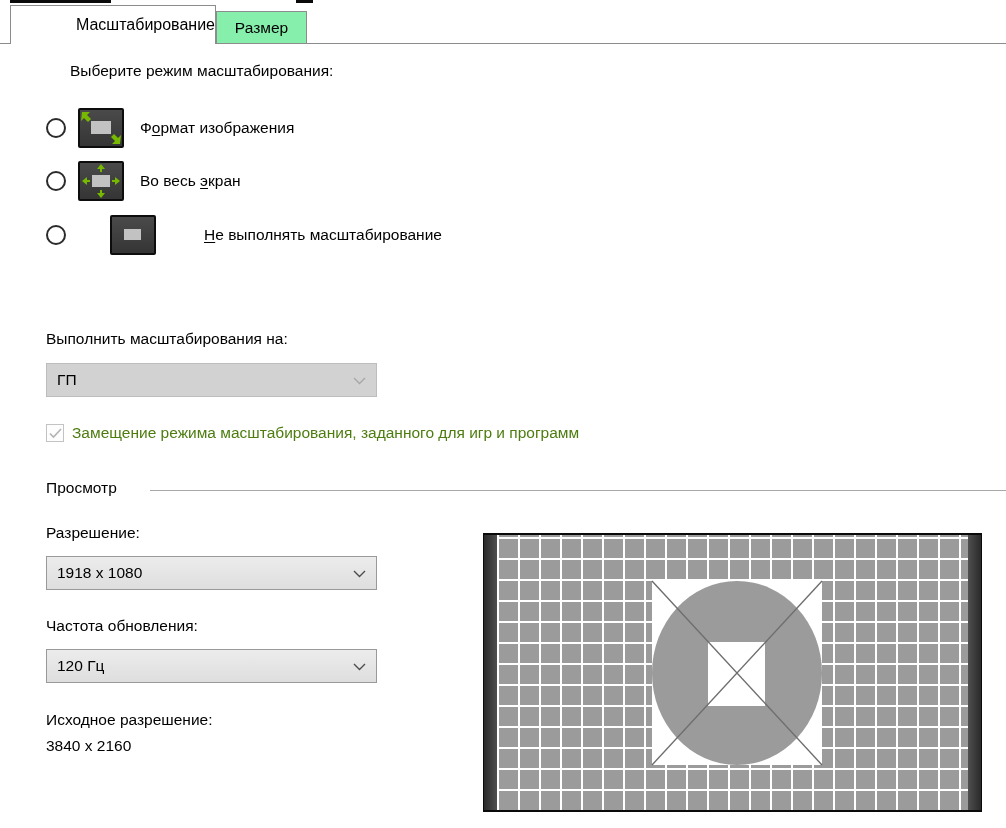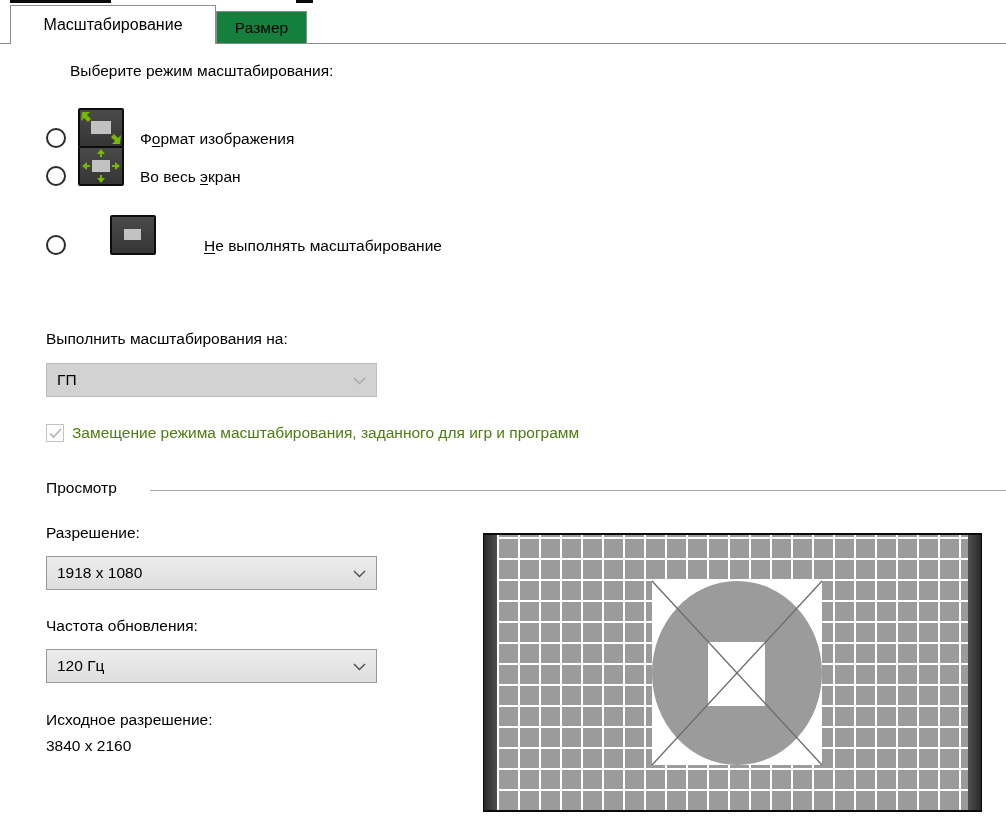--- a/index.html
+++ b/index.html
@@ -8,28 +8,28 @@
   #page { position:relative; width:1006px; height:828px; background:#fff; overflow:hidden; }
 
   
   .crop-bar { position:absolute; top:0; height:3px; background:#0a0a0a; }
 
   
   .tabstrip-line { position:absolute; left:0; top:43px; width:1006px; height:1px; background:#8c8c8c; }
   .tab { position:absolute; display:flex; align-items:center; justify-content:center;
          border:1px solid #8c8c8c; border-bottom:none; cursor:default; }
   .tab.active { left:10px; top:5px; width:206px; height:39px; background:#fff; z-index:2;
-                font-size:16px; }
-  .tab.inactive { left:216px; top:11px; width:91px; height:32px; background:#15803d;
+                font-size:16px;justify-content:flex-end; }
+  .tab.inactive { left:216px; top:11px; width:91px; height:32px; background:#86efac;
                   font-size:15.5px; }
 
   .label { position:absolute; font-size:15.5px; white-space:nowrap; }
 
   
-  .radio-row { position:absolute; left:46px; display:flex; align-items:flex-end; height:40px; }
+  .radio-row { position:absolute; left:46px; display:flex; align-items:center; height:40px; }
   .radio { width:20px; height:20px; border-radius:50%; border:2px solid #2b2b2b; background:#fff;
            flex:0 0 auto; position:relative; }
   .radio.checked::after { content:""; position:absolute; left:3px; top:3px; width:10px; height:10px;
            border-radius:50%; background:#1a1a1a; }
   .mode-icon { width:46px; height:40px; margin-left:12px; flex:0 0 auto;
                background:linear-gradient(#4a4a4a,#353535); border:2px solid #0d0d0d; border-radius:2px;
                display:flex; align-items:center; justify-content:center; }
   .radio-label { margin-left:16px; font-size:15.5px; white-space:nowrap; }
   .accel { text-decoration:underline; text-underline-offset:2px; }
 
@@ -76,21 +76,21 @@
     <span class="mode-icon">
       <svg width="42" height="36" viewBox="0 0 42 36">
         <rect x="11" y="11" width="20" height="13" fill="#c2c2c2"></rect>
         <path d="M2,2 h8 l-3,3 4,4 -3,3 -4,-4 -3,3 Z" fill="#76b900"></path>
         <path d="M40,34 h-8 l3,-3 -4,-4 3,-3 4,4 3,-3 Z" fill="#76b900"></path>
       </svg>
     </span>
     <span class="radio-label"><span>Ф</span><span class="accel">о</span><span>рмат изображения</span></span>
   </div>
 
-  <div class="radio-row" style="top:146px;">
+  <div class="radio-row" style="top:161px;">
     <span class="radio"></span>
     <span class="mode-icon">
       <svg width="42" height="36" viewBox="0 0 42 36">
         <rect x="12" y="12" width="18" height="12" fill="#c2c2c2"></rect>
         <path d="M21,1 l4,5 h-3 v3 h-2 v-3 h-3 Z" fill="#76b900"></path>
         <path d="M21,35 l-4,-5 h3 v-3 h2 v3 h3 Z" fill="#76b900"></path>
         <path d="M2,18 l5,-4 v3 h3 v2 h-3 v3 Z" fill="#76b900"></path>
         <path d="M40,18 l-5,4 v-3 h-3 v-2 h3 v-3 Z" fill="#76b900"></path>
       </svg>
     </span>

